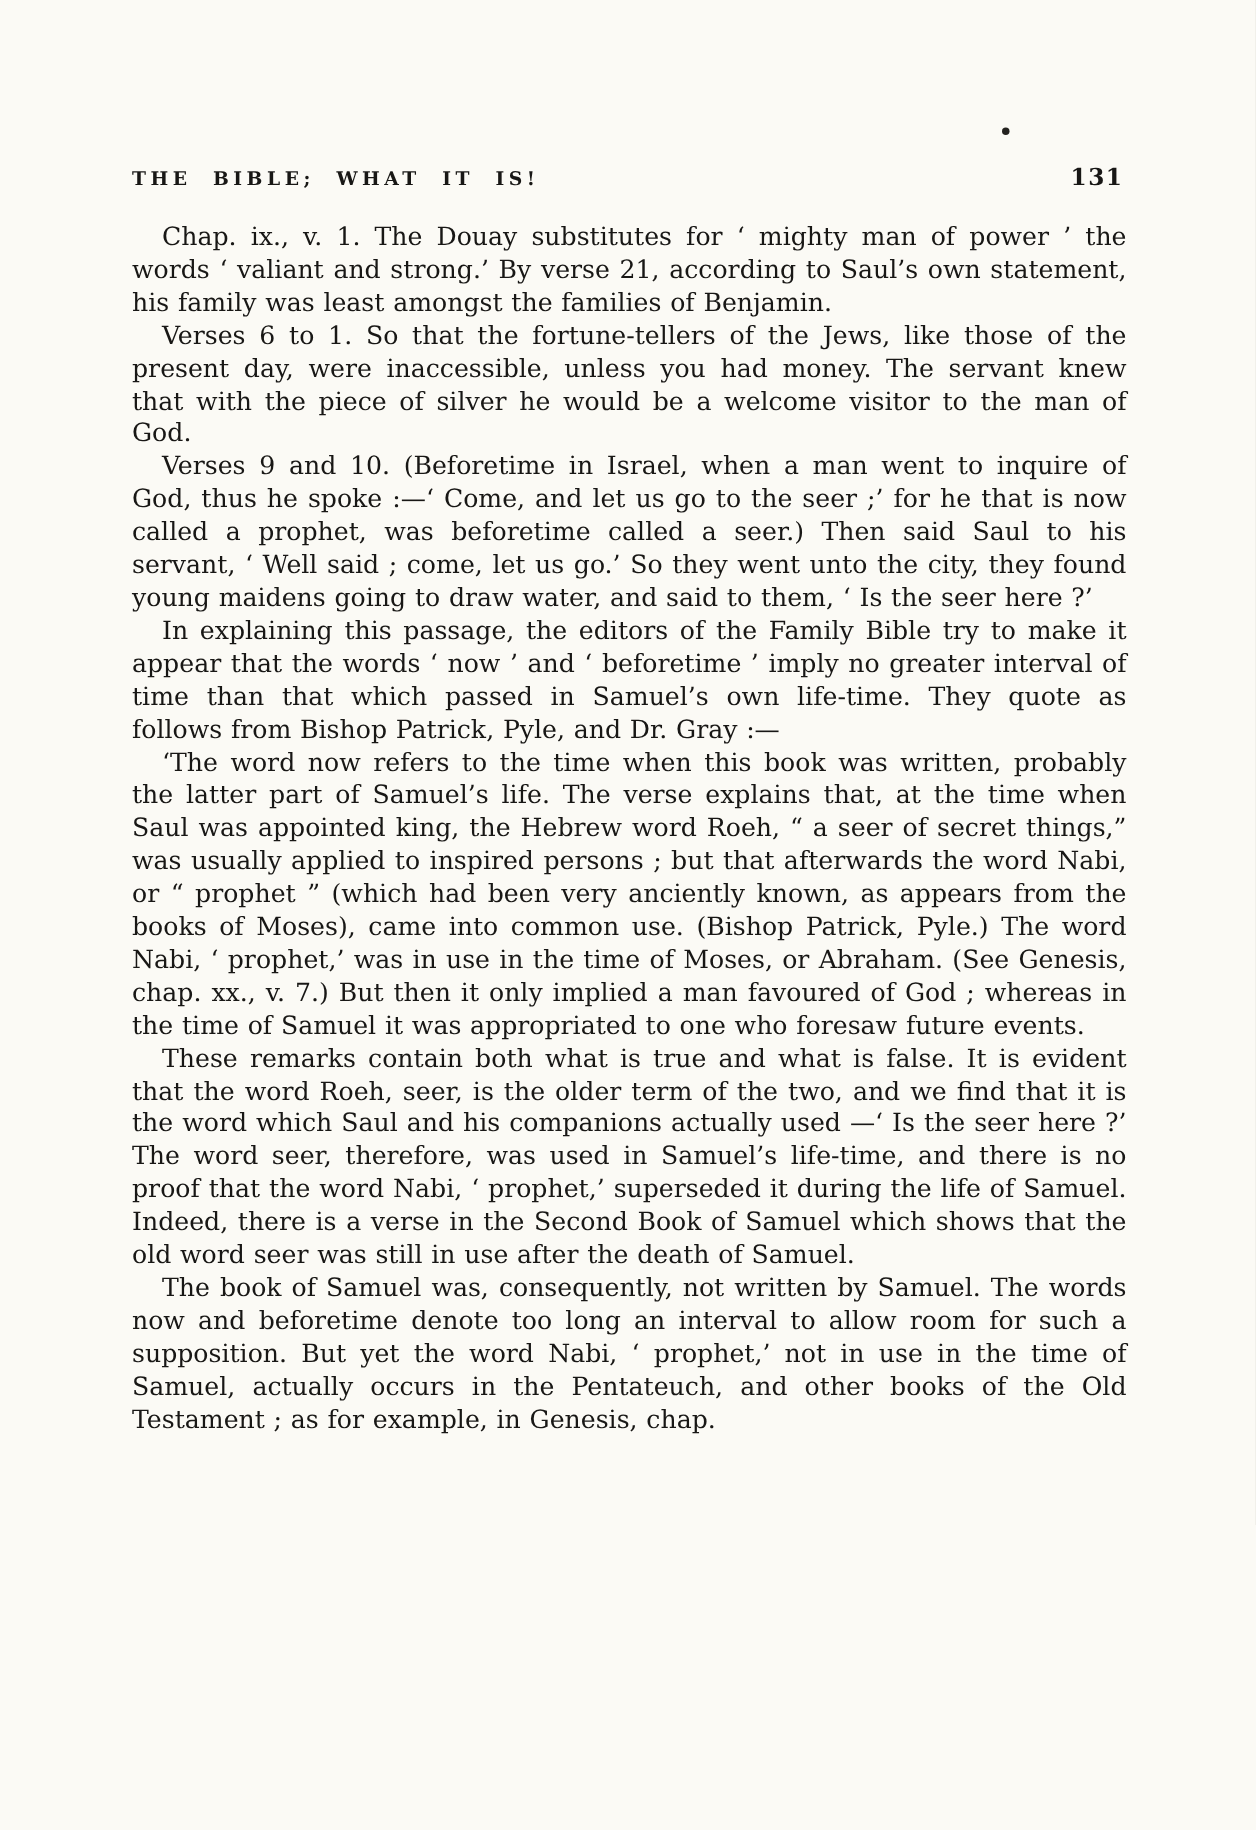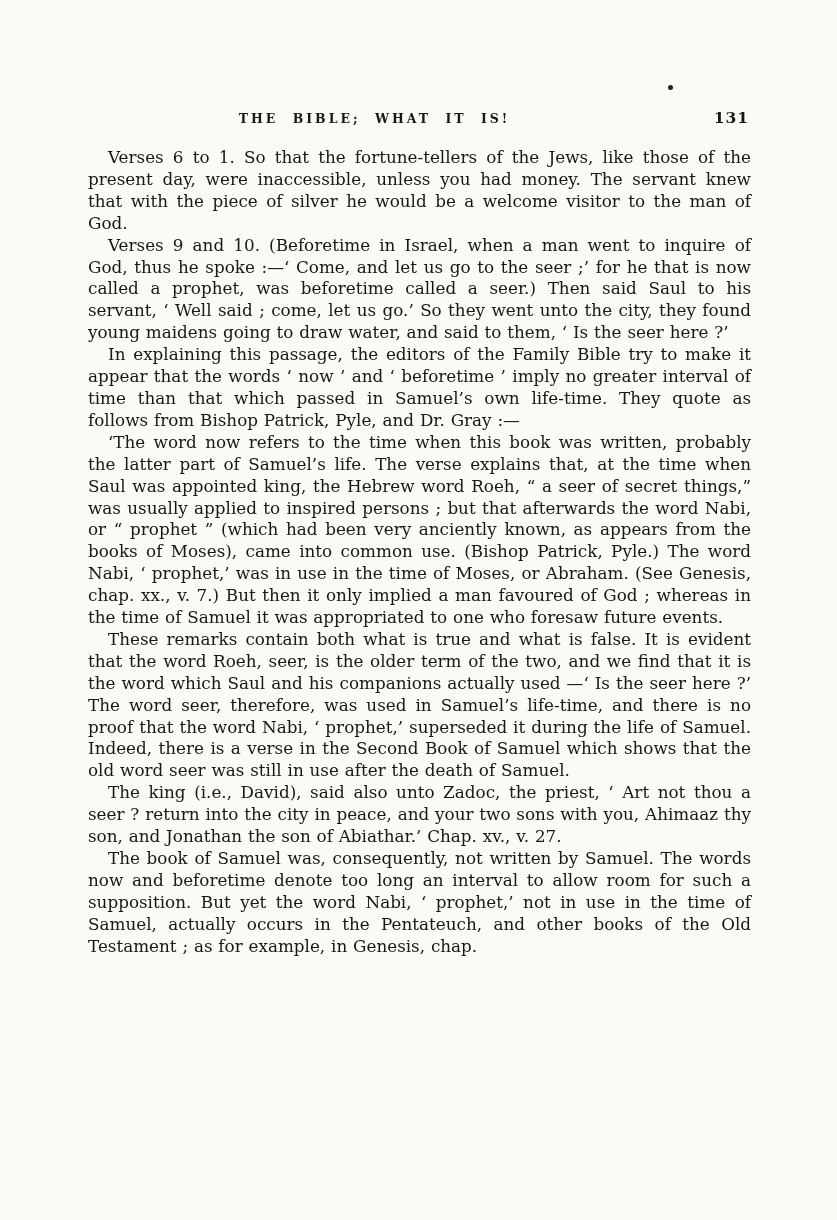--- a/index.html
+++ b/index.html
@@ -23,21 +23,21 @@
     top: 108px;
     left: 88px;
     width: 663px;
     height: 26px;
   }
   .running-title {
     position: absolute;
     left: 0;
     right: 90px;
     top: 3px;
-    text-align: center;
+    text-align: left;
     font-weight: bold;
     font-size: 12.5px;
     letter-spacing: 3px;
     word-spacing: 7px;
     white-space: nowrap;
   }
   .page-number {
     position: absolute;
     right: 2px;
     top: 0;
@@ -78,22 +78,22 @@
 <div class="page">
 
   <span class="ink-dot"></span>
 
   <div class="page-header">
     <div class="running-title">THE BIBLE; WHAT IT IS!</div>
     <div class="page-number">131</div>
   </div>
 
   <div class="body-text">
+    <p class="indent">Chap. ix., v. 1. The Douay substitutes for ‘ mighty man of power ’ the words ‘ valiant and strong.’ By verse 21, according to Saul’s own statement, his family was least amongst the families of Benjamin.</p>
     <p class="indent">Verses 6 to 1. So that the fortune-tellers of the Jews, like those of the present day, were inaccessible, unless you had money. The servant knew that with the piece of silver he would be a welcome visitor to the man of God.</p>
     <p class="indent">Verses 9 and 10. (Beforetime in Israel, when a man went to inquire of God, thus he spoke :—‘ Come, and let us go to the seer ;’ for he that is now called a prophet, was beforetime called a seer.) Then said Saul to his servant, ‘ Well said ; come, let us go.’ So they went unto the city, they found young maidens going to draw water, and said to them, ‘ Is the seer here ?’</p>
     <p class="indent">In explaining this passage, the editors of the Family Bible try to make it appear that the words ‘ now ’ and ‘ beforetime ’ imply no greater interval of time than that which passed in Samuel’s own life-time. They quote as follows from Bishop Patrick, Pyle, and Dr. Gray :—</p>
     <p class="indent">‘The word now refers to the time when this book was written, probably the latter part of Samuel’s life. The verse explains that, at the time when Saul was appointed king, the Hebrew word Roeh, “ a seer of secret things,” was usually applied to inspired persons ; but that afterwards the word Nabi, or “ prophet ” (which had been very anciently known, as appears from the books of Moses), came into common use. (Bishop Patrick, Pyle.) The word Nabi, ‘ prophet,’ was in use in the time of Moses, or Abraham. (See Genesis, chap. xx., v. 7.) But then it only implied a man favoured of God ; whereas in the time of Samuel it was appropriated to one who foresaw future events.</p>
     <p class="indent">These remarks contain both what is true and what is false. It is evident that the word Roeh, seer, is the older term of the two, and we find that it is the word which Saul and his companions actually used —‘ Is the seer here ?’ The word seer, therefore, was used in Samuel’s life-time, and there is no proof that the word Nabi, ‘ prophet,’ superseded it during the life of Samuel. Indeed, there is a verse in the Second Book of Samuel which shows that the old word seer was still in use after the death of Samuel.</p>
-    <p class="indent">The king (i.e., David), said also unto Zadoc, the priest, ‘ Art not thou a seer ? return into the city in peace, and your two sons with you, Ahimaaz thy son, and Jonathan the son of Abiathar.’ Chap. xv., v. 27.</p>
     <p class="indent">The book of Samuel was, consequently, not written by Samuel. The words now and beforetime denote too long an interval to allow room for such a supposition. But yet the word Nabi, ‘ prophet,’ not in use in the time of Samuel, actually occurs in the Pentateuch, and other books of the Old Testament ; as for example, in Genesis, chap.</p>
   </div>
 
 </div>
 
 </body></html>

